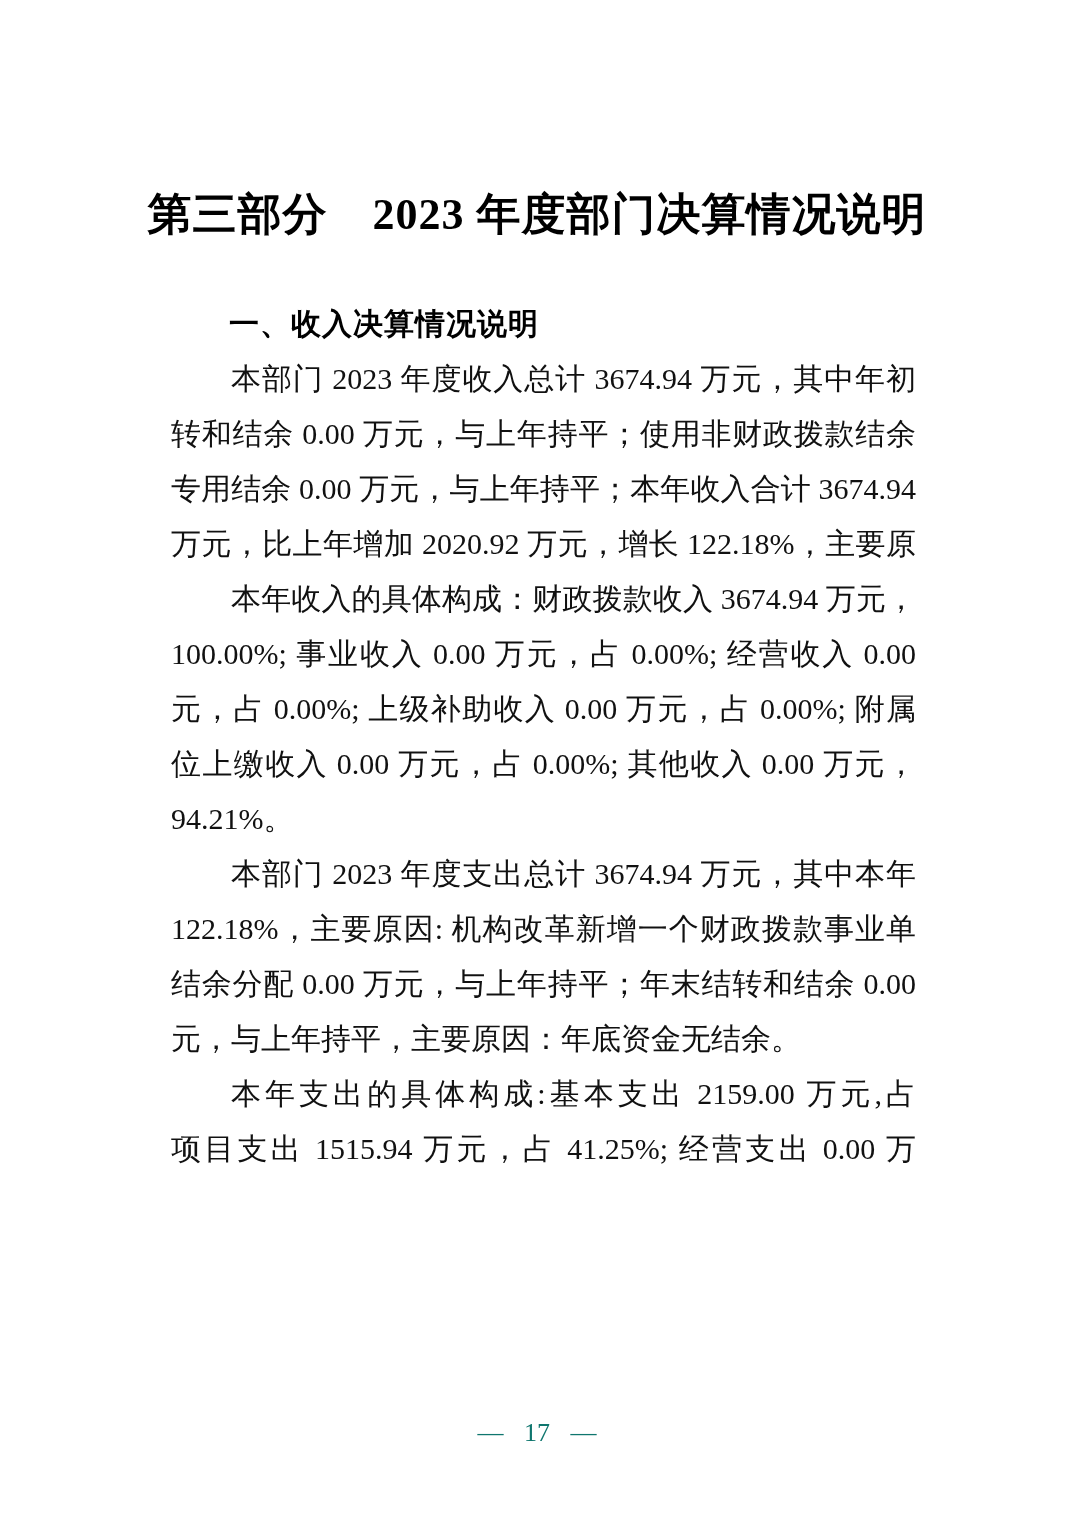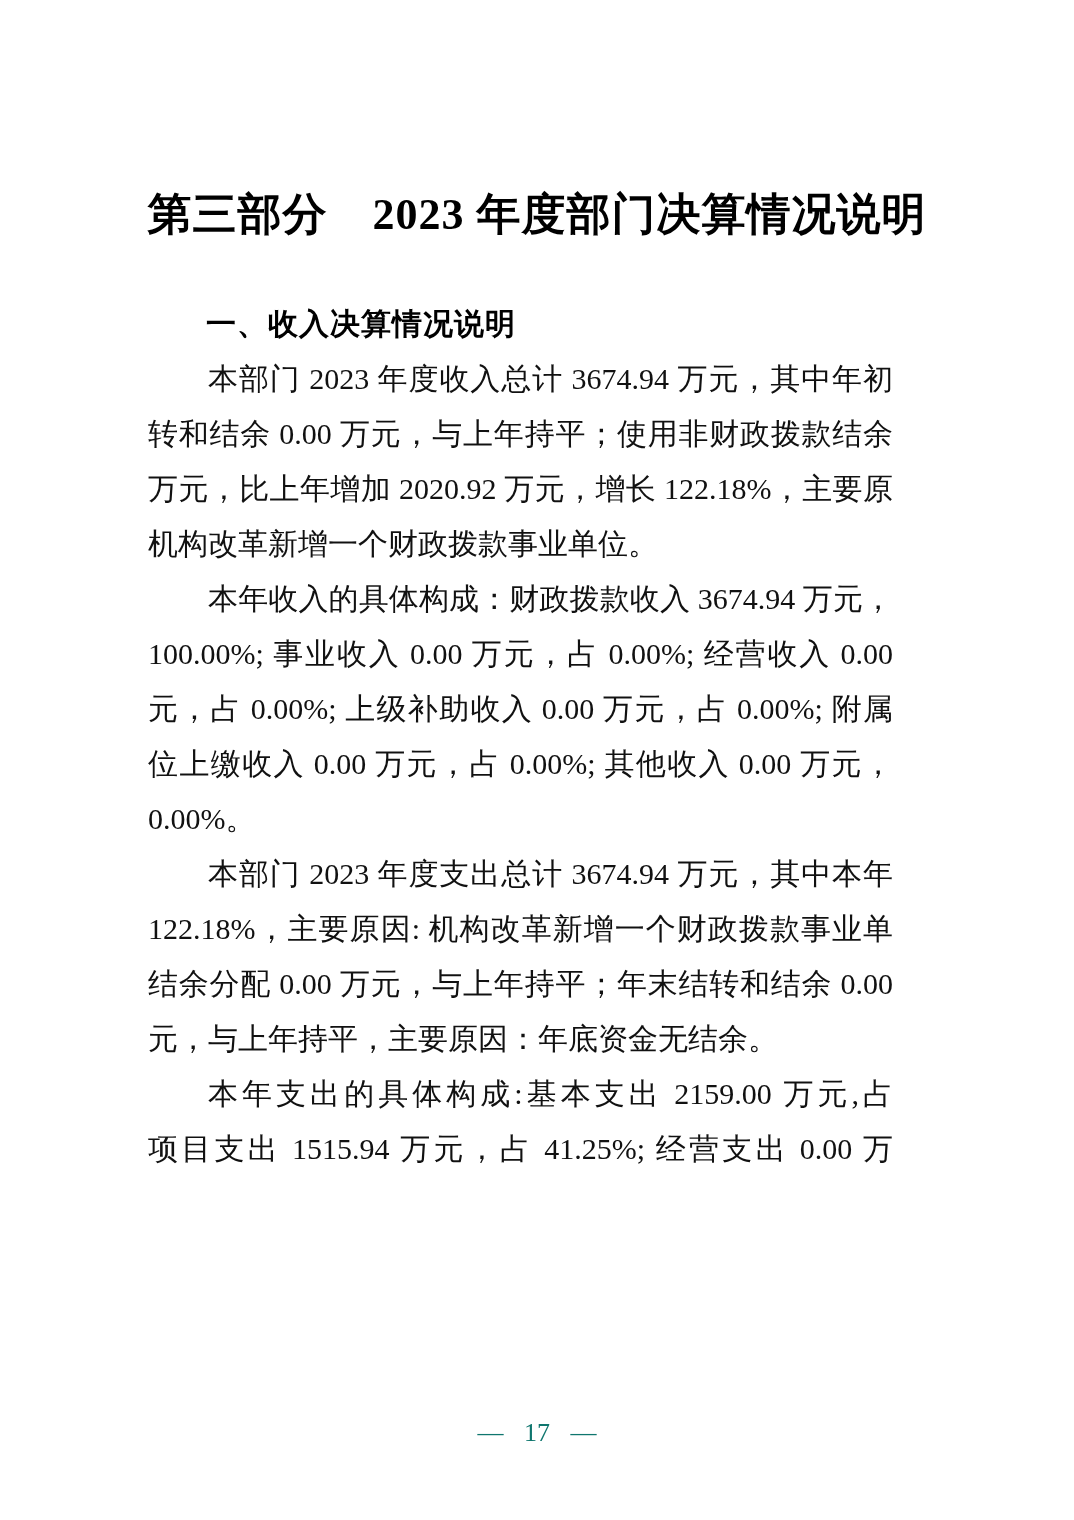--- a/index.html
+++ b/index.html
@@ -20,21 +20,21 @@
     text-align: center;
     font-size: 44px;
     line-height: 58px;
     font-weight: 700;
     color: #000000;
     letter-spacing: 1px;
     white-space: nowrap;
   }
   .content {
     position: absolute;
-    left: 148px;
+    left: 171px;
     top: 296px;
     width: 745px;
   }
   .line {
     height: 55px;
     line-height: 55px;
     font-size: 30px;
     overflow: hidden;
   }
   .just {
@@ -65,27 +65,27 @@
 <body>
 
 <div class="page">
 
   <div class="doc-title">第三部分　2023 年度部门决算情况说明</div>
 
   <div class="content">
     <div class="line heading">一、收入决算情况说明</div>
     <div class="line just indent">本部门 2023 年度收入总计 3674.94 万元，其中年初结</div>
     <div class="line just">转和结余 0.00 万元，与上年持平；使用非财政拨款结余和</div>
+    <div class="line just">专用结余 0.00 万元，与上年持平；本年收入合计 3674.94</div>
     <div class="line just">万元，比上年增加 2020.92 万元，增长 122.18%，主要原因:</div>
-    <div class="line">机构改革新增一个财政拨款事业单位。</div>
     <div class="line just indent">本年收入的具体构成：财政拨款收入 3674.94 万元，占</div>
     <div class="line just">100.00%; 事业收入 0.00 万元，占 0.00%; 经营收入 0.00 万</div>
     <div class="line just">元，占 0.00%; 上级补助收入 0.00 万元，占 0.00%; 附属单</div>
     <div class="line just">位上缴收入 0.00 万元，占 0.00%; 其他收入 0.00 万元，占</div>
-    <div class="line">0.00%。</div>
+    <div class="line">94.21%。</div>
     <div class="line just indent">本部门 2023 年度支出总计 3674.94 万元，其中本年支</div>
     <div class="line just">122.18%，主要原因: 机构改革新增一个财政拨款事业单位;</div>
     <div class="line just">结余分配 0.00 万元，与上年持平；年末结转和结余 0.00 万</div>
     <div class="line">元，与上年持平，主要原因：年底资金无结余。</div>
     <div class="line just indent">本年支出的具体构成:基本支出 2159.00 万元,占 58.75%;</div>
     <div class="line just">项目支出 1515.94 万元，占 41.25%; 经营支出 0.00 万元，</div>
   </div>
 
   <div class="footer">— 17 —</div>
 

